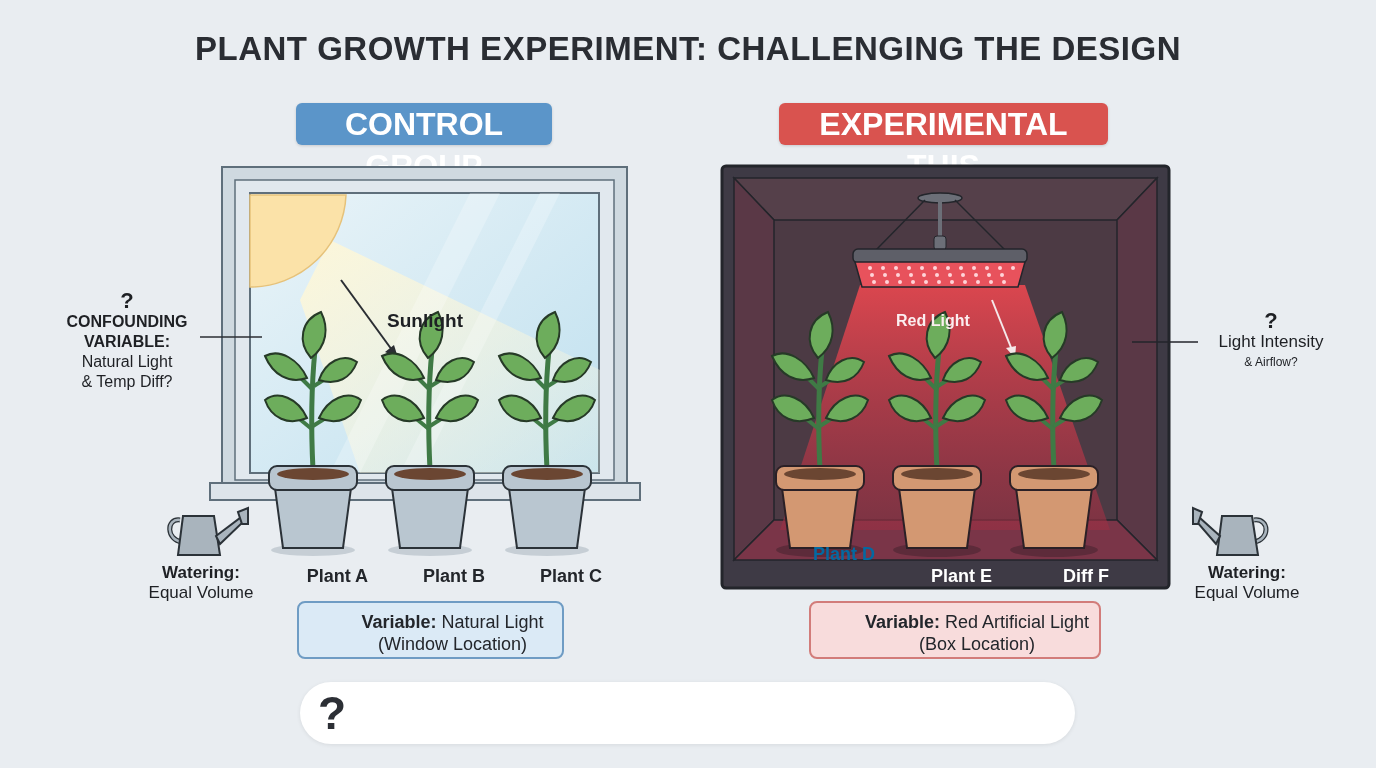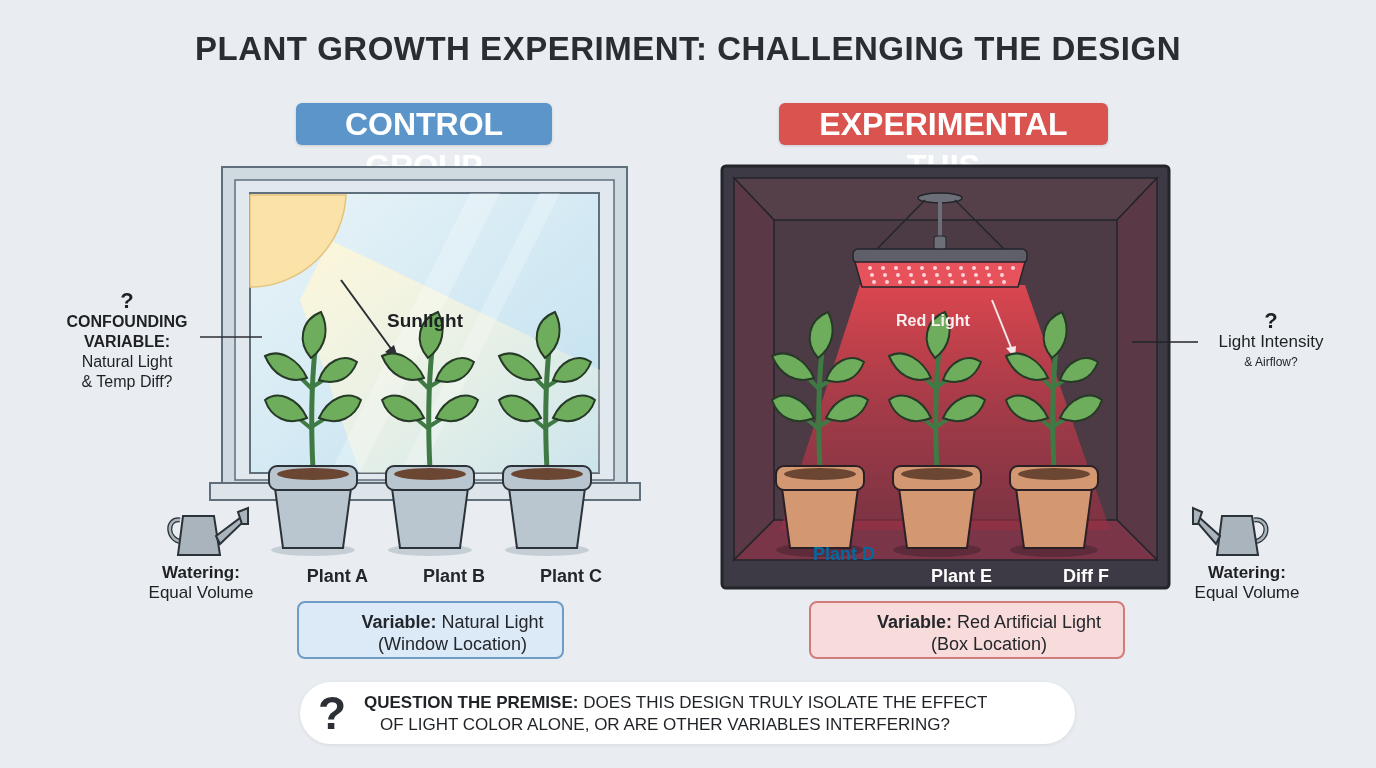--- a/index.html
+++ b/index.html
@@ -11,21 +11,21 @@
   .group-badge { height:42px; line-height:42px; border-radius:6px; color:#fff; font-weight:bold;
                  font-size:32px; text-align:center; box-shadow:0 1px 3px rgba(0,0,0,0.15); }
   .badge-control { left:296px; top:103px; width:256px; background:#5b95c9; }
   .badge-exp { left:779px; top:103px; width:329px; background:#d9534f; }
   .note { text-align:center; font-size:16px; line-height:20px; color:#1e2024; }
   .note b { font-weight:bold; }
   .qmark { font-size:22px; font-weight:bold; display:block; line-height:22px; }
   .plant-label { font-size:18px; font-weight:bold; text-align:right; width:110px; }
   .var-box { border-radius:8px; text-align:center; font-size:18px; line-height:22px; padding-top:8px; box-sizing:border-box;padding-left:44px; }
   .var-control { left:297px; top:601px; width:267px; height:58px; background:#dbeaf6; border:2px solid #6f9cc4; }
-  .var-exp { left:809px; top:601px; width:316px; height:58px; background:#f8dcdc; border:2px solid #d27c7a; }
+  .var-exp { left:809px; top:601px; width:292px; height:58px; background:#f8dcdc; border:2px solid #d27c7a; }
   .premise { left:300px; top:682px; width:775px; height:62px; background:#fff; border-radius:31px;
              box-shadow:0 1px 4px rgba(0,0,0,0.08); }
   .premise-q { left:18px; top:4px; font-size:46px; font-weight:bold; color:#2c2f35; }
   .premise-text { left:64px; top:10px; width:700px; font-size:17px; line-height:22px; text-align:left; color:#1f2227; }
   .premise-text .line2 { display:block; padding-left:16px; }
   svg { position:absolute; overflow:visible; }
 </style>
 </head>
 <body>
 
@@ -240,18 +240,13 @@
   <span>(Window Location)</span>
 </div>
 <div class="abs var-box var-exp">
   <b>Variable:</b>
   <span>Red Artificial Light</span><br>
   <span>(Box Location)</span>
 </div>
 
 <div class="abs premise">
   <div class="abs premise-q">?</div>
-  <div class="abs premise-text">
-    <b>QUESTION THE PREMISE:</b>
-    <span>DOES THIS DESIGN TRULY ISOLATE THE EFFECT</span>
-    <span class="line2">OF LIGHT COLOR ALONE, OR ARE OTHER VARIABLES INTERFERING?</span>
-  </div>
 </div>
 
 </body></html>

